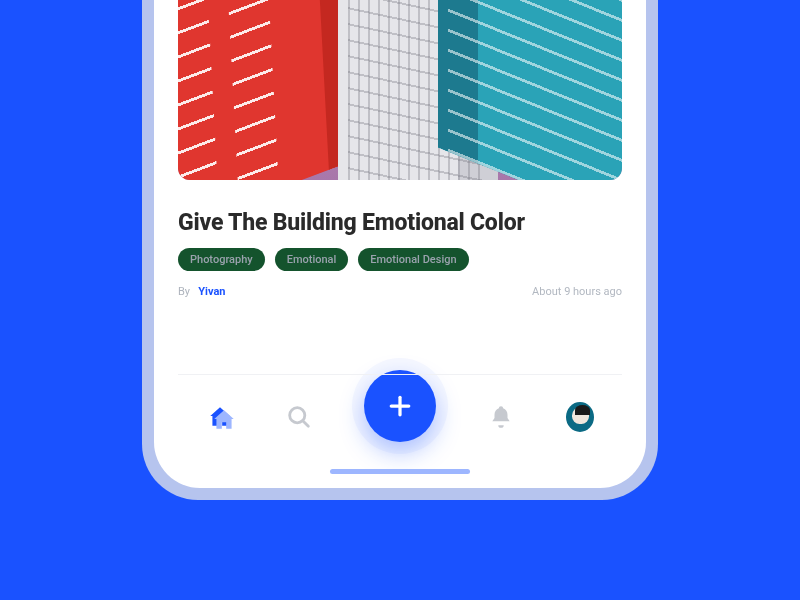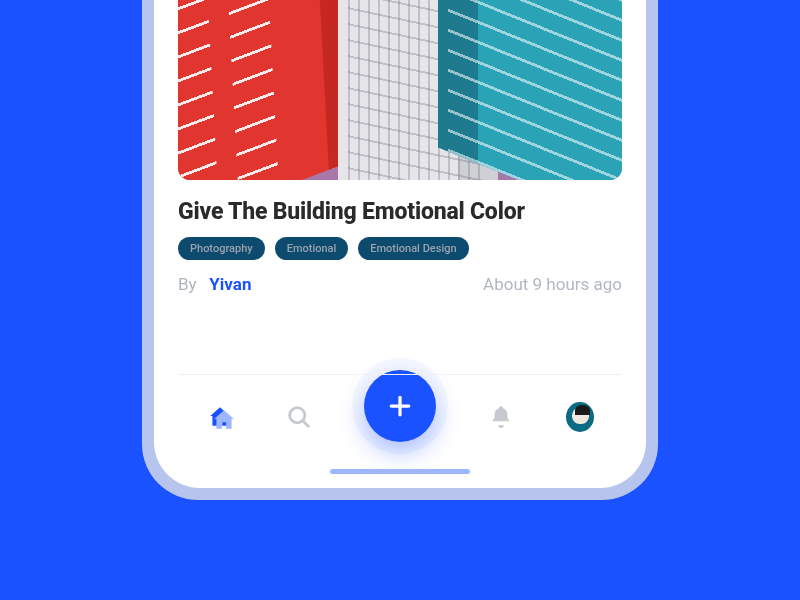--- a/index.html
+++ b/index.html
@@ -87,45 +87,45 @@
   transform: skewY(22deg);
   box-shadow: inset 40px 0 0 #1d7a8f;
 }
 .b-teal::before {
   content: "";
   position: absolute;
   inset: 20px 10px 0 10px;
   background: repeating-linear-gradient(0deg, rgba(255,255,255,0.55) 0 3px, transparent 3px 20px);
 }
 .title {
-  margin-top: 18px;
+  margin-top: 29px;
   font-size: 23px;
   font-weight: 800;
   color: #2a2a2a;
   letter-spacing: -0.2px;
 }
 .tags {
   margin-top: 12px;
   display: flex;
   gap: 10px;
 }
 .tag {
-  background: #0c4a6e;
+  background: #14532d;
   color: #9aa2ad;
   font-size: 11px;
   font-weight: 500;
   padding: 5px 12px;
   border-radius: 12px;
 }
 .meta {
   margin-top: 14px;
   display: flex;
   justify-content: space-between;
   align-items: center;
-  font-size: 17px;
+  font-size: 11px;
   gap: 15px;
 }
 .by { color: #aeb4bd; }
 .author { color: #1a52ff; font-weight: 700; }
 .time { color: #b2b8c1; }
 .tabbar {
   position: absolute;
   left: 0; right: 0;
   bottom: 34px;
   height: 74px;

